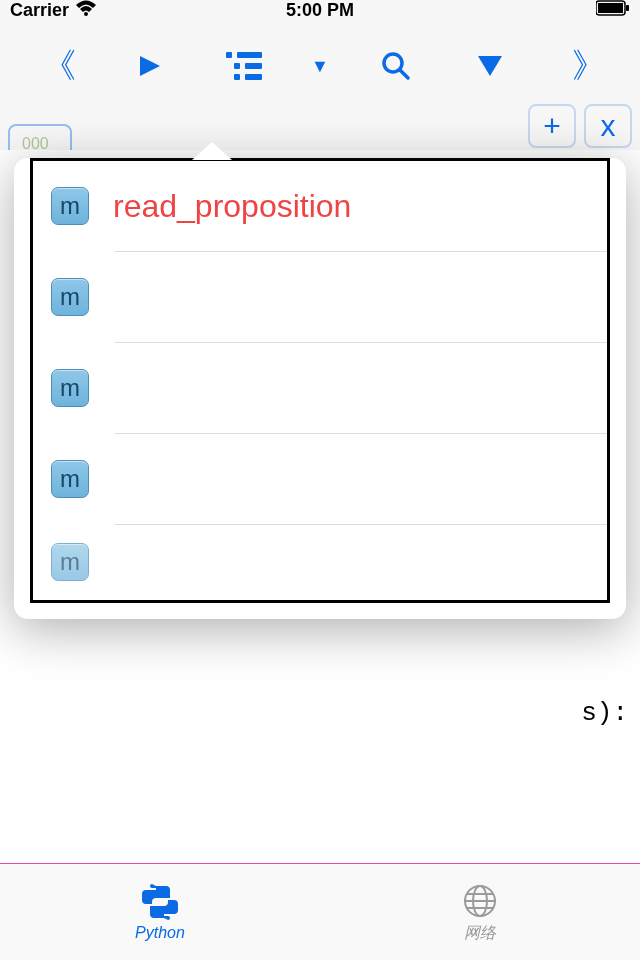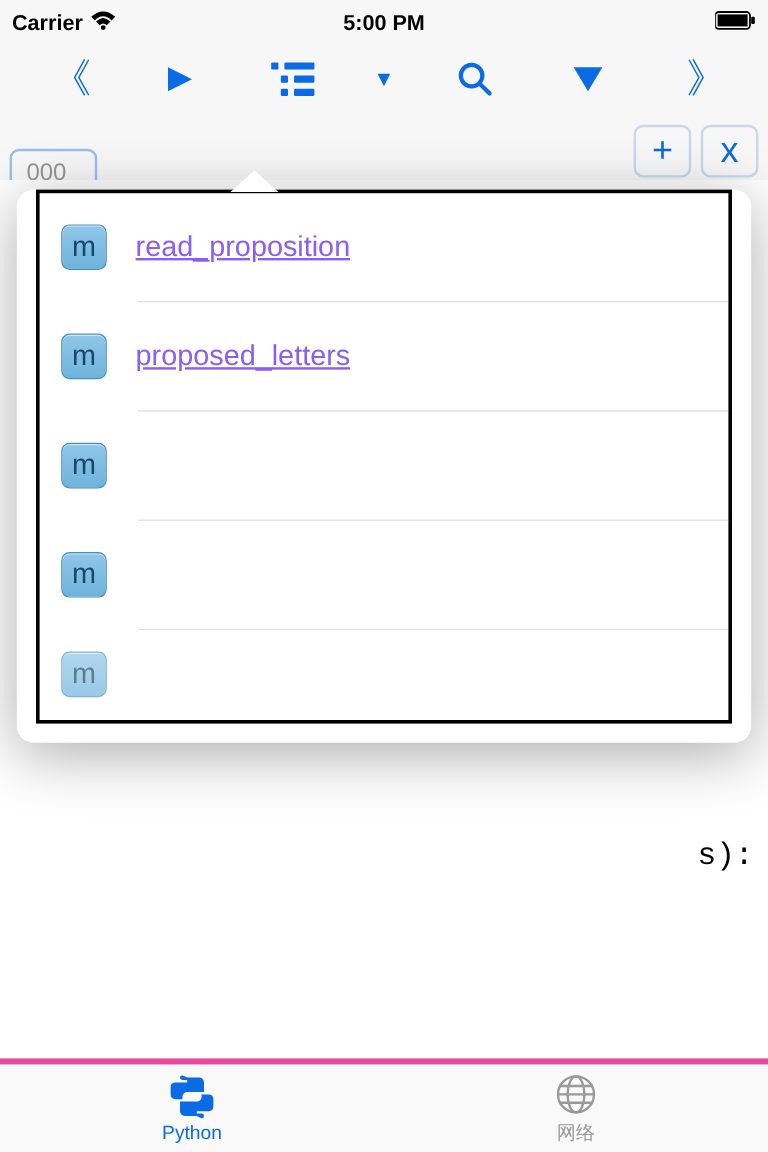--- a/index.html
+++ b/index.html
@@ -7,21 +7,21 @@
       width: 640px;
       height: 960px;
       font-family: -apple-system, "Helvetica Neue", Arial, sans-serif;
       background: #f7f7f7;
       overflow: hidden;
       position: relative;
     }
     .status-bar {
       height: 30px;
       display: flex;
-      align-items: flex-end;
+      align-items: flex-start;
       justify-content: space-between;
       padding: 0 10px;
       font-size: 18px;
       font-weight: 600;
       background: #f7f7f7;
     }
     .status-left { display: flex; align-items: center; gap: 6px; }
     .status-center { position: absolute; left: 50%; transform: translateX(-50%); }
     .wifi-icon { display: inline-block; }
     .toolbar {
@@ -65,22 +65,22 @@
       display: flex;
       align-items: center;
       padding: 4px 8px;
       gap: 4px;
       background: #f7f7f7;
     }
     .tab {
       border: 2px solid #0b6be4;
       border-radius: 8px;
       padding: 6px 12px;
-      font-size: 20px;
-      color: #000000;
+      font-size: 16px;
+      color: #4d7c0f;
       display: flex;
       align-items: center;
       gap: 8px;
       height: 40px;
       margin-top: 36px;
     }
     .tab-add, .tab-close {
       border: 2px solid #c5d8ed;
       border-radius: 8px;
       width: 48px;
@@ -156,28 +156,29 @@
       background: linear-gradient(#8fc7e8, #6eb3dc);
       border: 1px solid #4a8fb8;
       color: #1a4668;
       display: flex;
       align-items: center;
       justify-content: center;
       font-size: 24px;
       font-weight: 400;
       box-shadow: inset 0 1px 0 rgba(255,255,255,0.5);
     }
-    .outline-label { font-size: 24px; color: #8b5cf6; text-decoration: underline; }
+    .outline-label { font-size: 32px; color: #ef4444; }
     .bottom-tabs {
       position: absolute;
       bottom: 0; left: 0; right: 0;
-      height: 78px;
-      display: flex;
-      border-top: 5px solid #ec4899;
+      height: 97px;
+      display: flex;
+      border-top: 1px solid #ec4899;
       background: #f9f9f9;
+      font-style: italic;
     }
     .bottom-tab {
       flex: 1;
       display: flex;
       flex-direction: column;
       align-items: center;
       justify-content: center;
       gap: 2px;
       color: #9a9a9a;
     }
@@ -268,21 +269,20 @@
 <div class="popover">
   <div class="popover-arrow"></div>
   <div class="outline-list">
     <div class="outline-item">
       <div class="m-badge">m</div>
       <div class="outline-label">read_proposition</div>
     </div>
     <div class="outline-item-sep"></div>
     <div class="outline-item">
       <div class="m-badge">m</div>
-      <div class="outline-label">proposed_letters</div>
     </div>
     <div class="outline-item-sep"></div>
     <div class="outline-item">
       <div class="m-badge">m</div>
     </div>
     <div class="outline-item-sep"></div>
     <div class="outline-item">
       <div class="m-badge">m</div>
     </div>
     <div class="outline-item-sep"></div>

